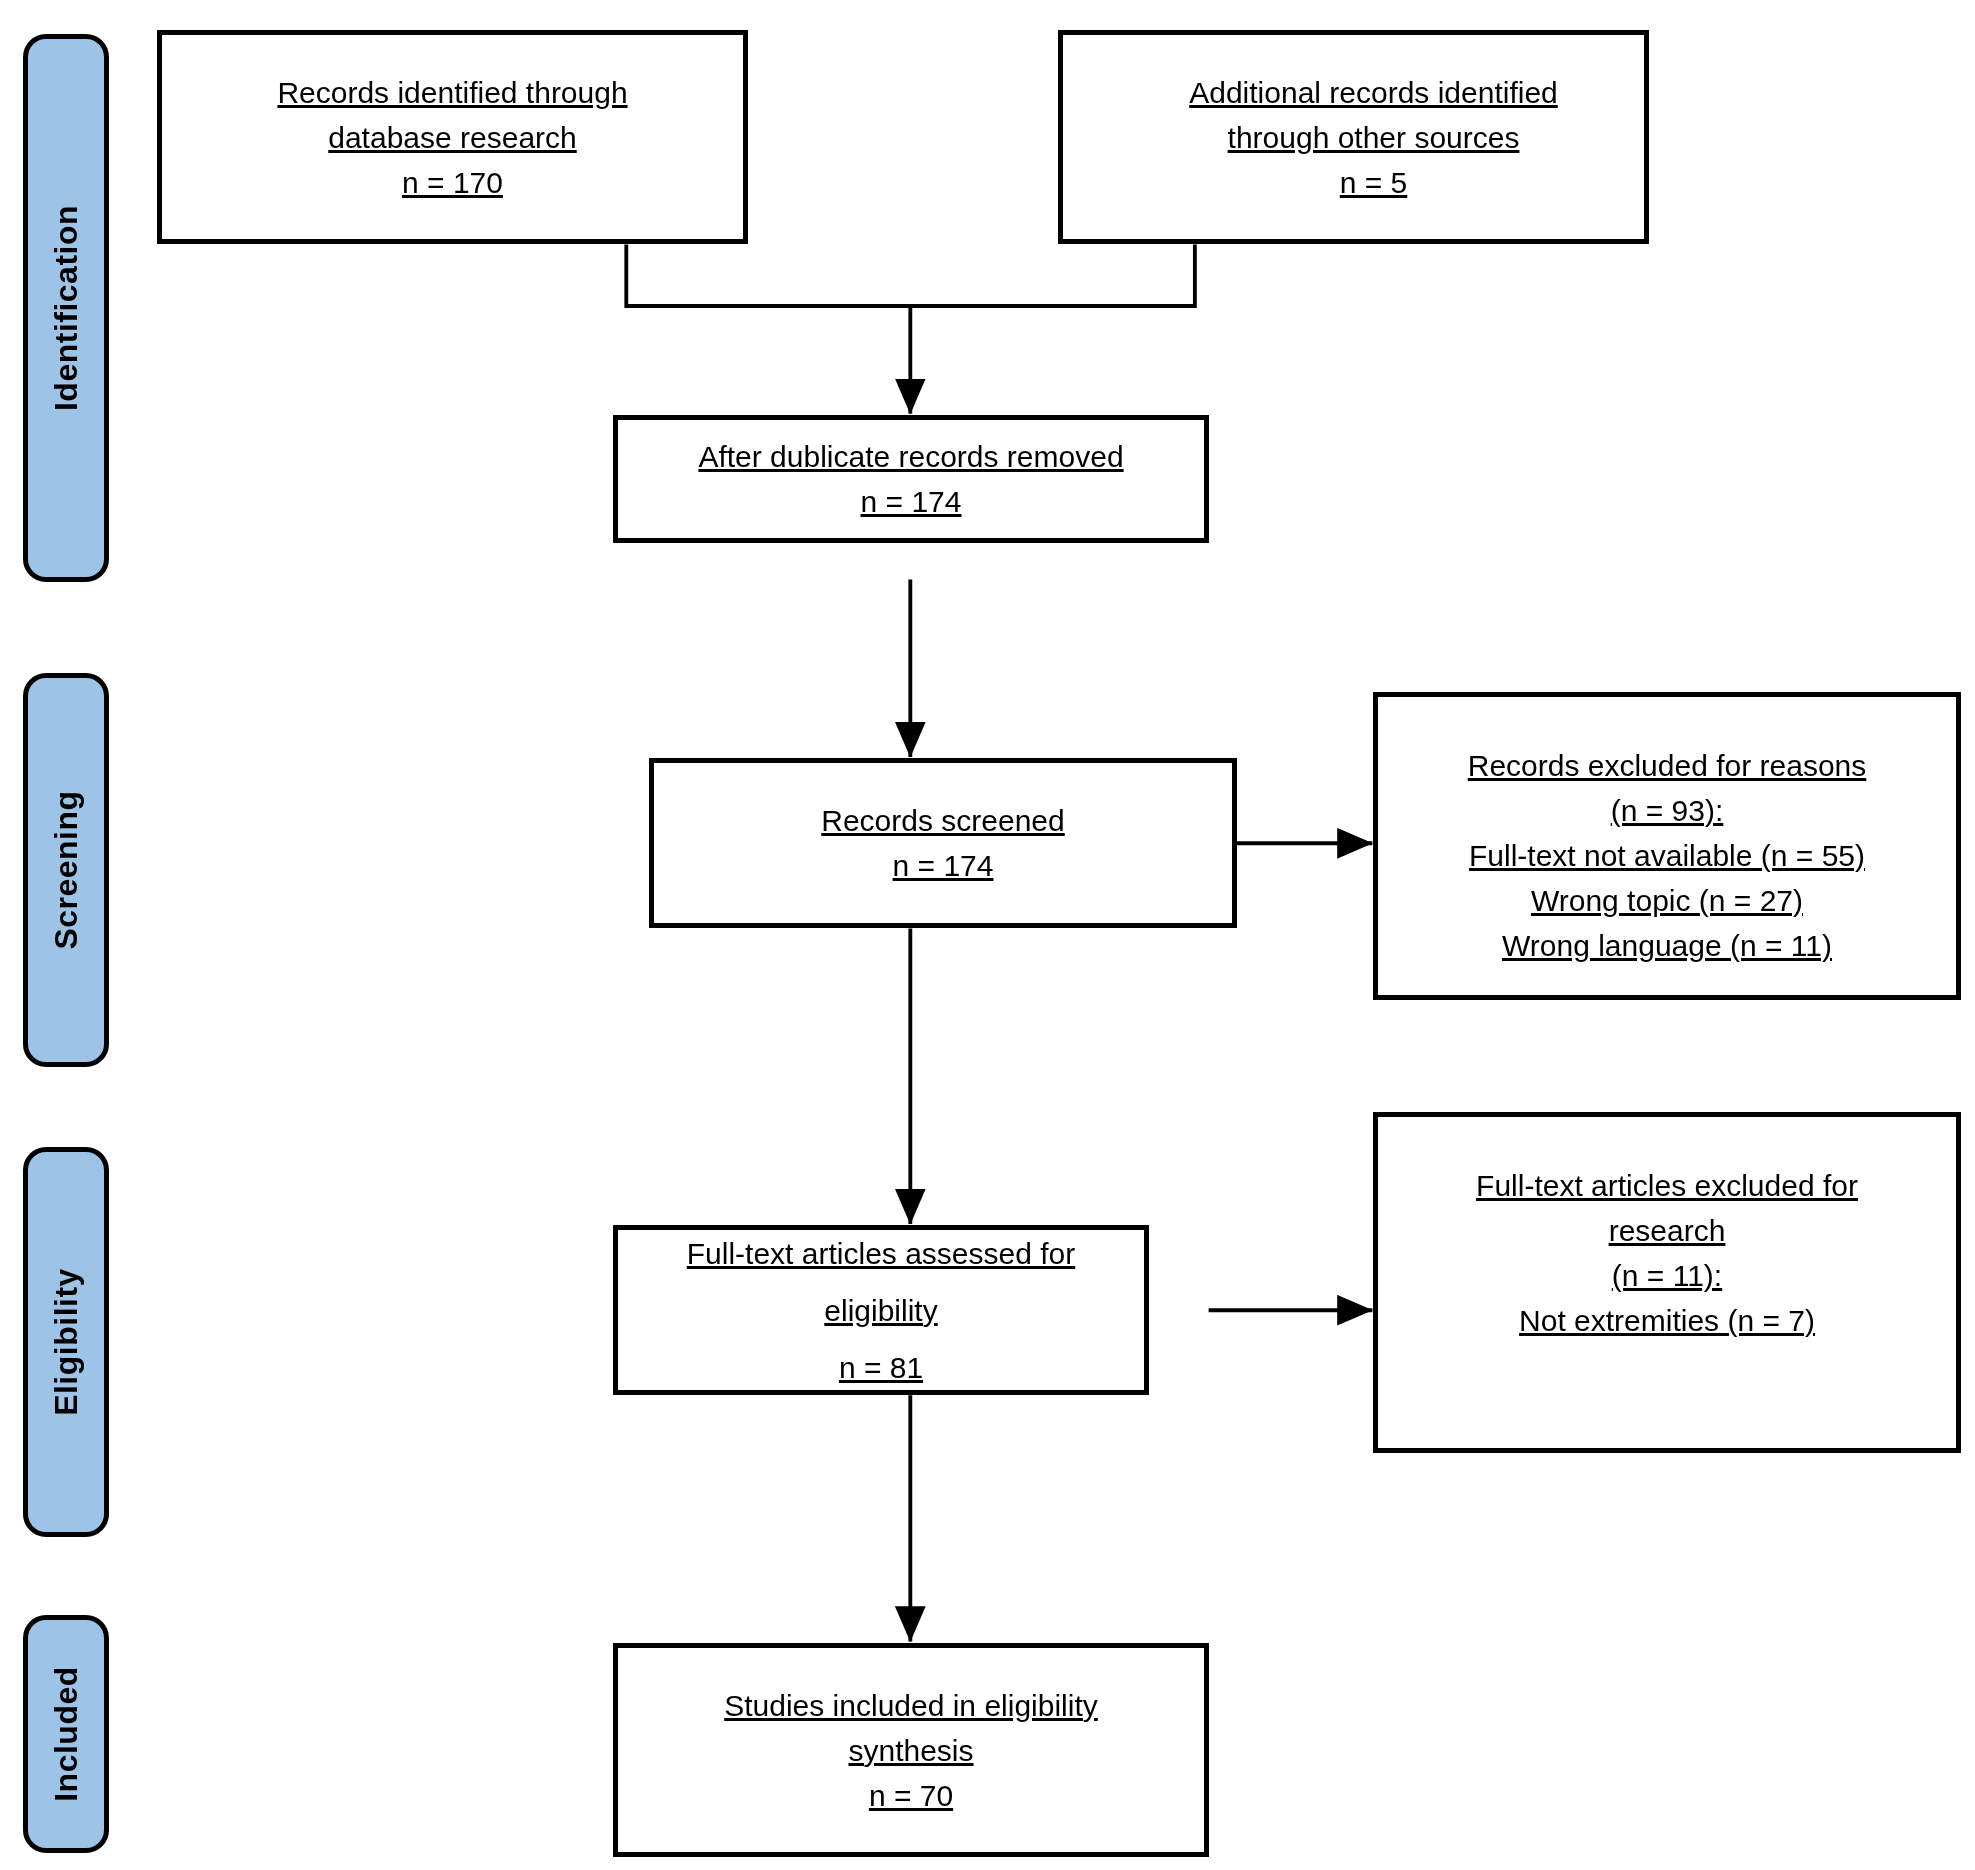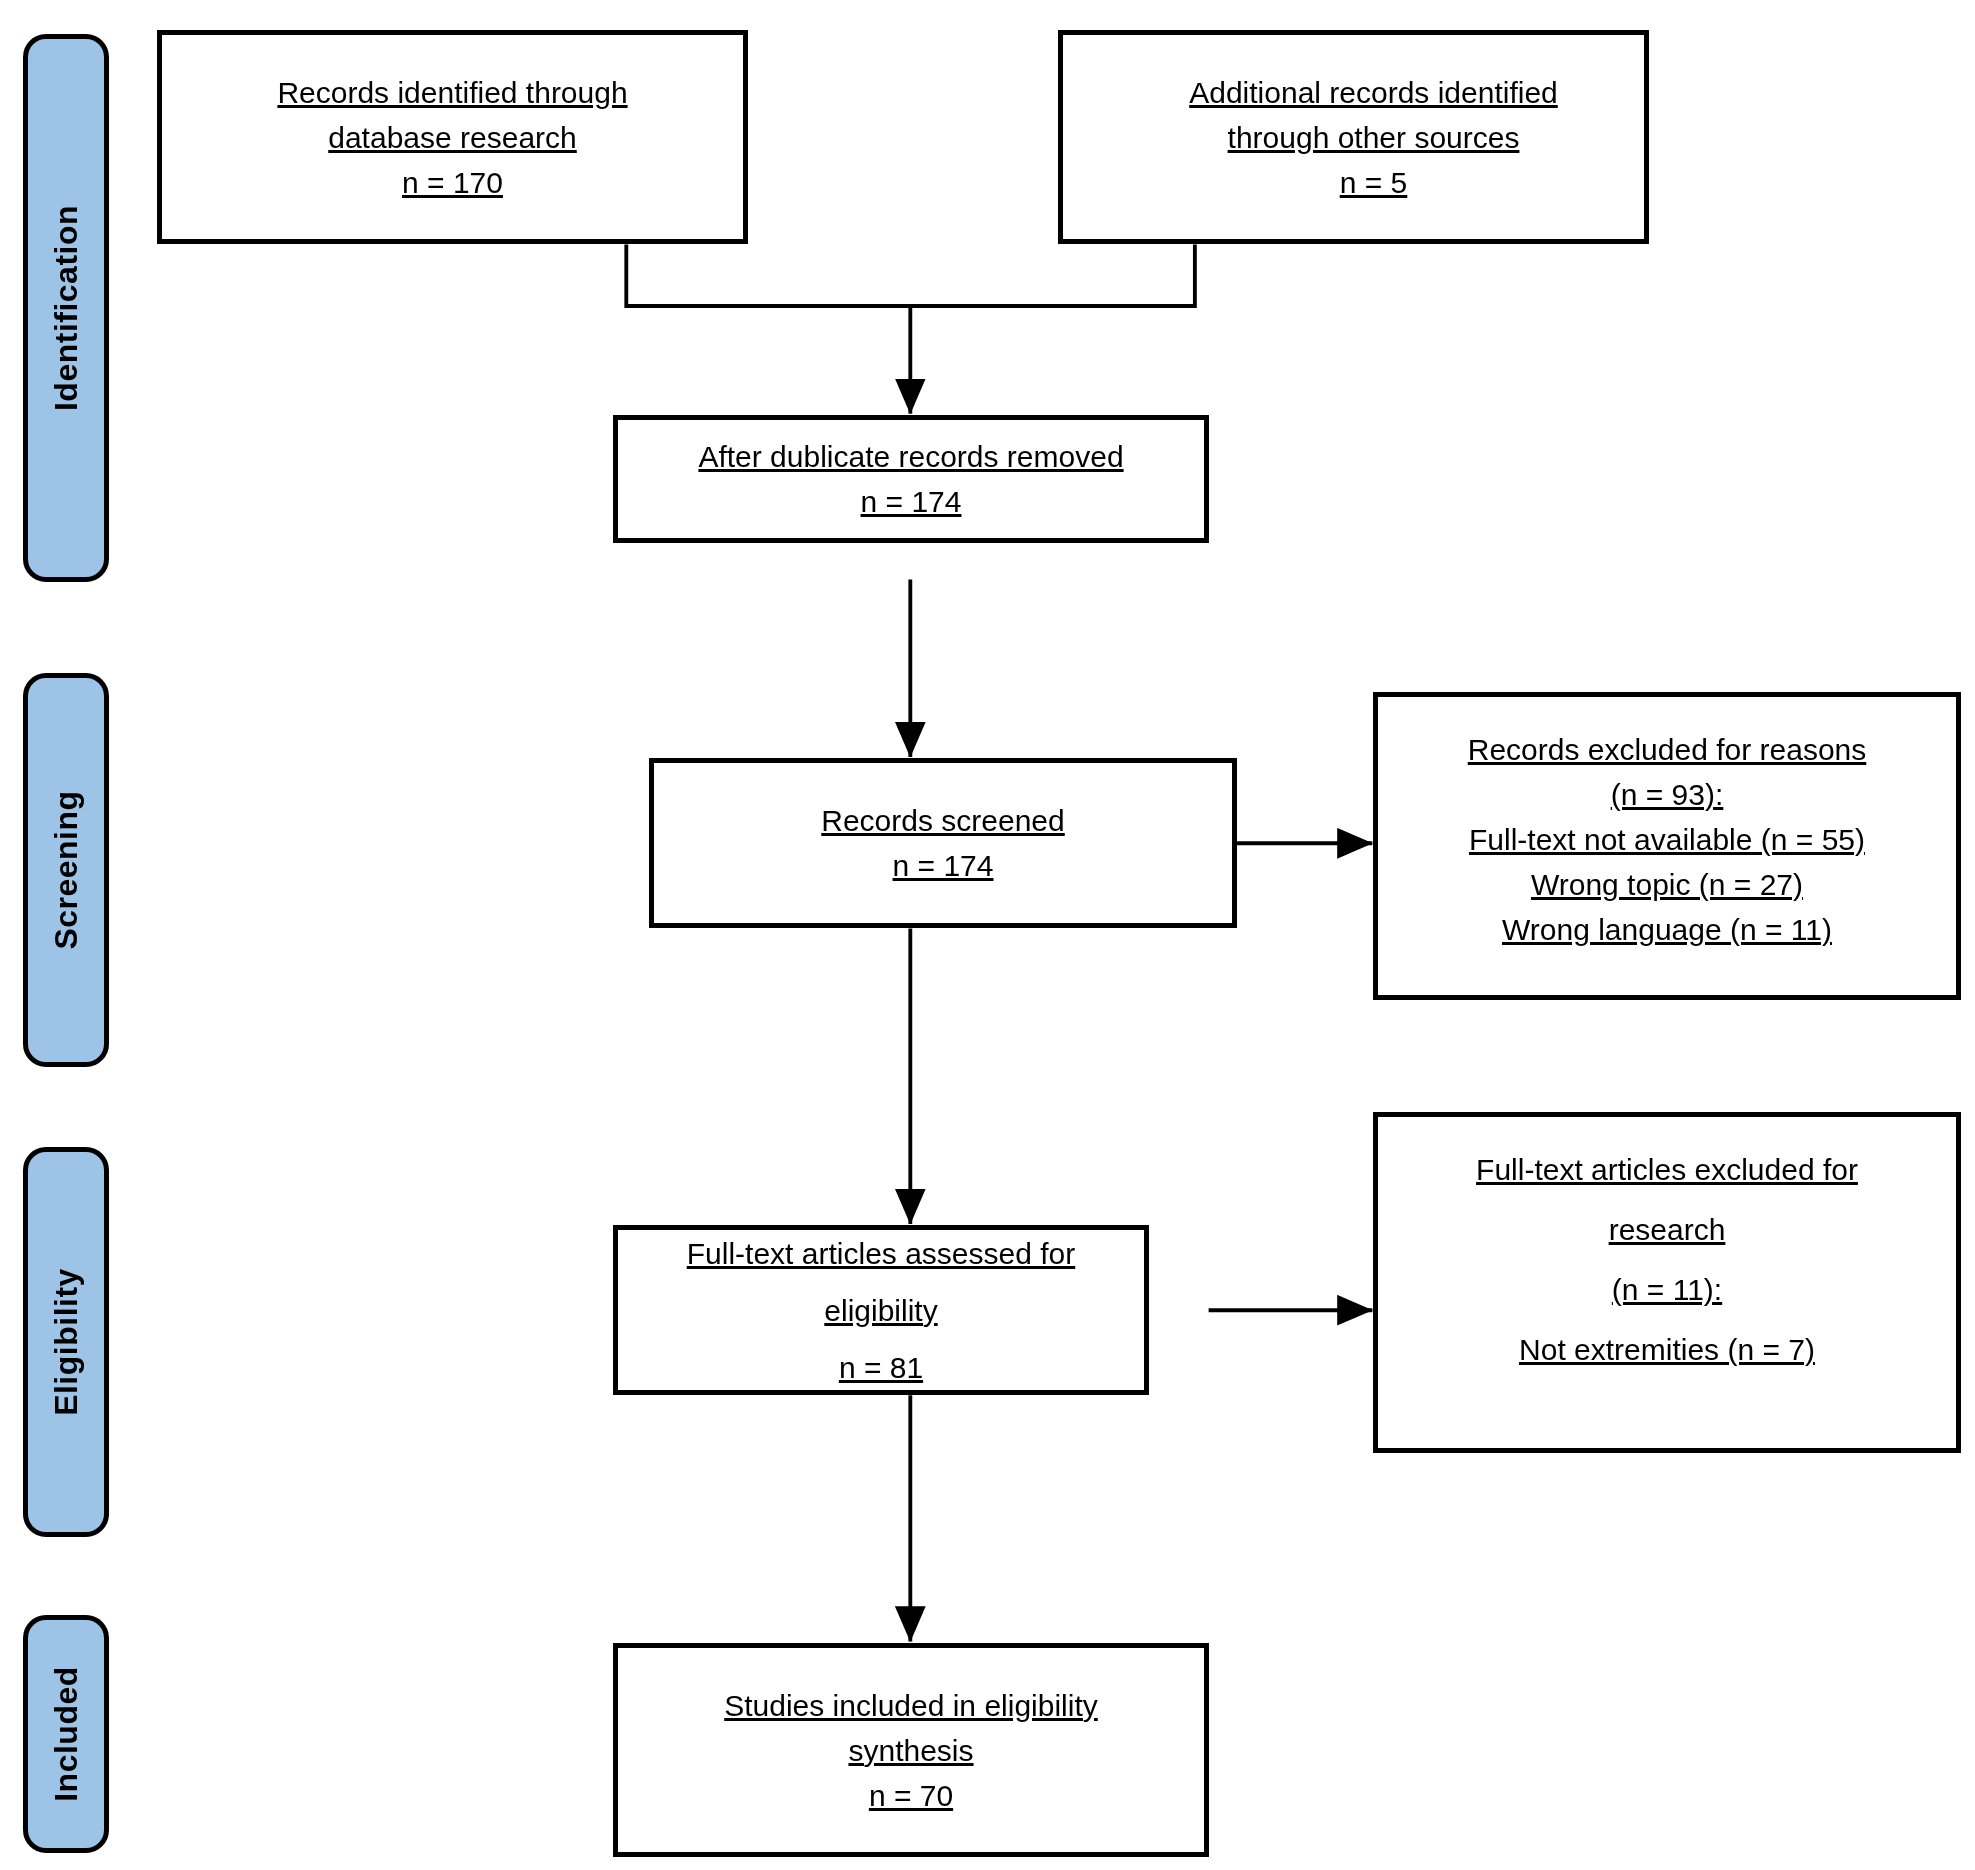--- a/index.html
+++ b/index.html
@@ -47,21 +47,21 @@
     flex-direction: column;
     align-items: center;
     justify-content: center;
     text-align: center;
     font-size: 30px;
     line-height: 45px;
     text-decoration: underline;
   }
   .fbox.top-align {
     justify-content: flex-start;
-    padding-top: 30px;
+    padding-top: 46px;
   }
   .fline {
     display: block;
     white-space: nowrap;
   }
 
   
   #connectors {
     position: absolute;
     left: 0;
@@ -146,21 +146,21 @@
     <span class="fline">Wrong topic (n = 27)</span>
     <span class="fline">Wrong language (n = 11)</span>
   </div>
 
   <div class="fbox" style="left:613px; top:1225px; width:536px; height:170px;gap:12px;">
     <span class="fline">Full-text articles assessed for</span>
     <span class="fline">eligibility</span>
     <span class="fline">n = 81</span>
   </div>
 
-  <div class="fbox top-align" style="left:1373px; top:1112px; width:588px; height:341px; gap:15px;">
+  <div class="fbox top-align" style="left:1373px; top:1112px; width:588px; height:341px; ">
     <span class="fline">Full-text articles excluded for</span>
     <span class="fline">research</span>
     <span class="fline">(n = 11):</span>
     <span class="fline">Not extremities (n = 7)</span>
   </div>
 
   <div class="fbox" style="left:613px; top:1643px; width:596px; height:214px;">
     <span class="fline">Studies included in eligibility</span>
     <span class="fline">synthesis</span>
     <span class="fline">n = 70</span>

